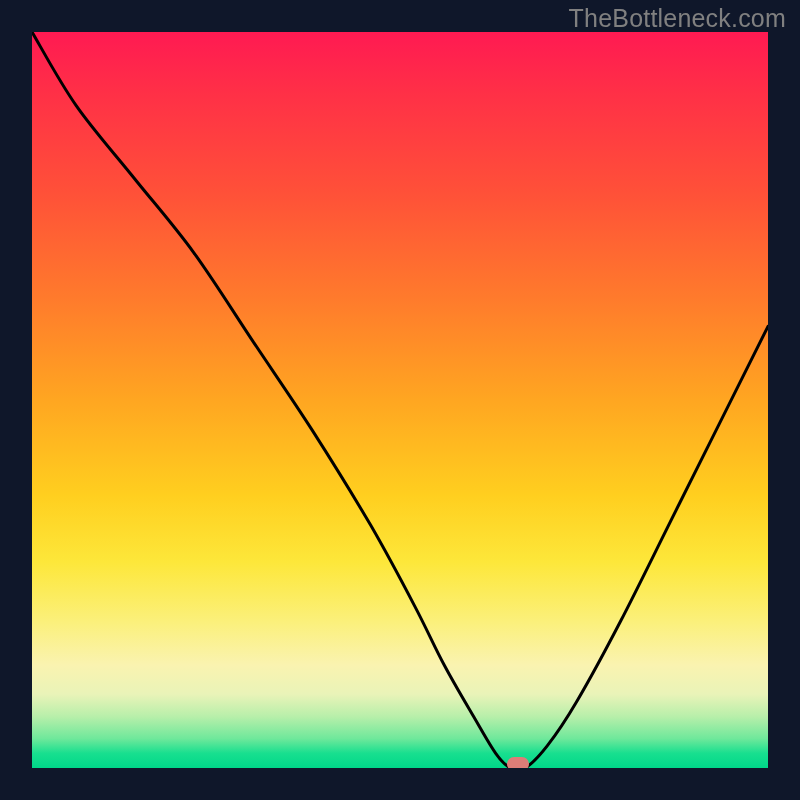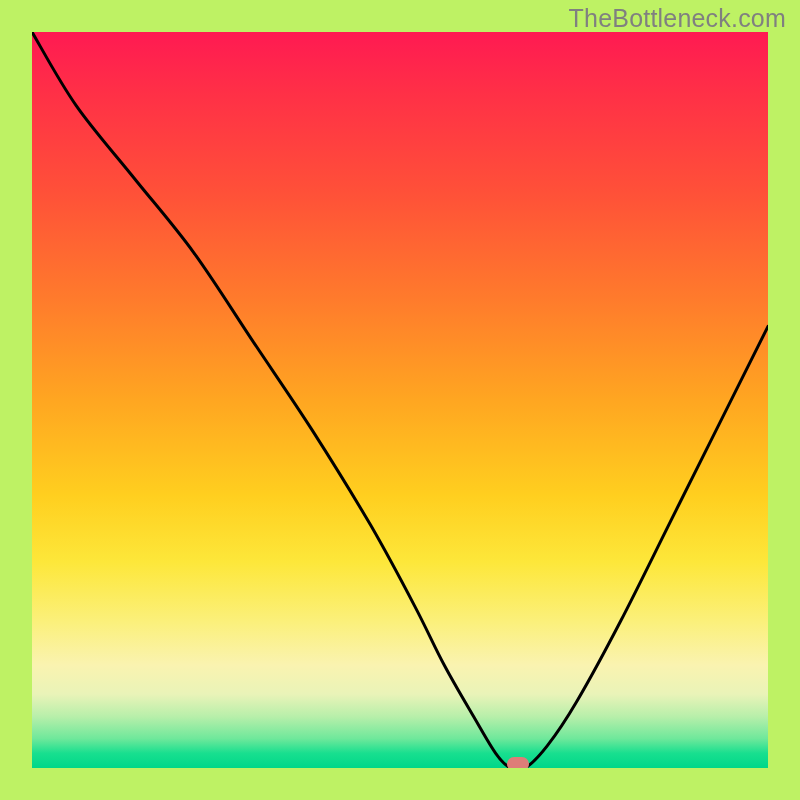--- a/index.html
+++ b/index.html
@@ -8,21 +8,21 @@
     width: 800px;
     height: 800px;
     background: #000;
     overflow: hidden;
     font-family: Arial, Helvetica, sans-serif;
   }
   .frame {
     position: relative;
     width: 800px;
     height: 800px;
-    background: #bef264;
+    background: #0f172a;
   }
   .watermark {
     position: absolute;
     top: 4px;
     right: 14px;
     color: #808080;
     font-size: 25px;
     font-weight: 500;
     letter-spacing: 0.2px;
   }

